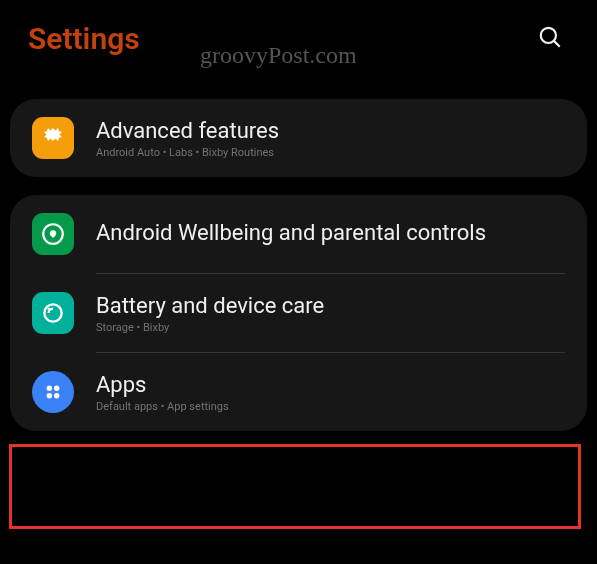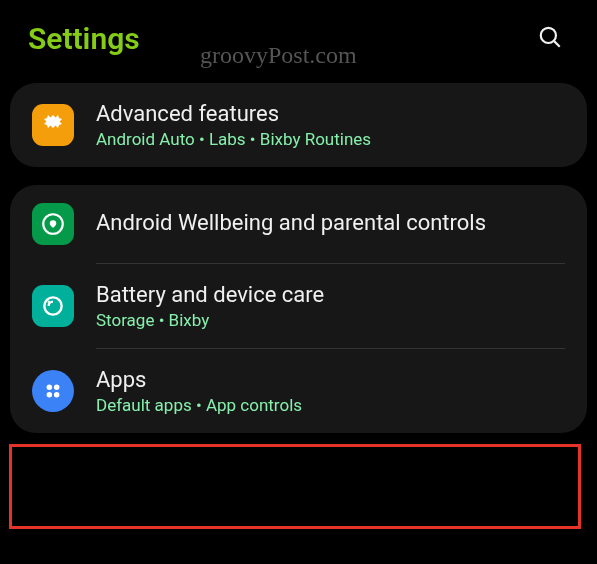--- a/index.html
+++ b/index.html
@@ -18,21 +18,21 @@
     }
     .header {
       display: flex;
       align-items: center;
       justify-content: space-between;
       padding: 18px 28px 24px 28px;
     }
     .title {
       font-size: 30px;
       font-weight: 600;
-      color: #84cc16;
+      color: #c2410c;
     }
     .search-btn {
       background: none;
       border: none;
       color: #fff;
       cursor: pointer;
       padding: 6px;
     }
     .watermark {
       position: absolute;
@@ -40,21 +40,21 @@
       left: 200px;
       font-family: 'Times New Roman', serif;
       font-size: 24px;
       color: #555;
       pointer-events: none;
       z-index: 5;
     }
     .section {
       background: #171717;
       border-radius: 26px;
-      margin: 0 10px 18px 10px;
+      margin: 16px 10px 18px 10px;
       overflow: hidden;
     }
     .item {
       display: flex;
       align-items: center;
       padding: 18px 22px;
       cursor: pointer;
       position: relative;
     }
     .icon-wrap {
@@ -74,22 +74,22 @@
     .item-text {
       flex: 1;
     }
     .item-title {
       font-size: 22px;
       font-weight: 400;
       color: #f0f0f0;
       margin-bottom: 3px;
     }
     .item-subtitle {
-      font-size: 17px;
-      color: #86efac;
+      font-size: 11px;
+      color: #737373;
     }
     .divider {
       height: 1px;
       background: #333;
       margin-left: 86px;
       margin-right: 22px;
     }
     .highlight-box {
       position: absolute;
       border: 3px solid #e4342a;
@@ -159,18 +159,18 @@
     <div class="icon-wrap icon-blue" style="border-radius:50%;">
       <svg width="22" height="22" viewBox="0 0 24 24" fill="#fff">
         <circle cx="8" cy="8" r="3"></circle>
         <circle cx="16" cy="8" r="3"></circle>
         <circle cx="8" cy="16" r="3"></circle>
         <circle cx="16" cy="16" r="3"></circle>
       </svg>
     </div>
     <div class="item-text">
       <div class="item-title">Apps</div>
-      <div class="item-subtitle">Default apps  •  App controls</div>
+      <div class="item-subtitle">Default apps  •  App settings</div>
     </div>
   </div>
 </div>
 
 <div class="highlight-box" style="top: 444px; left: 9px; width: 572px; height: 85px;"></div>
 
 </body></html>

